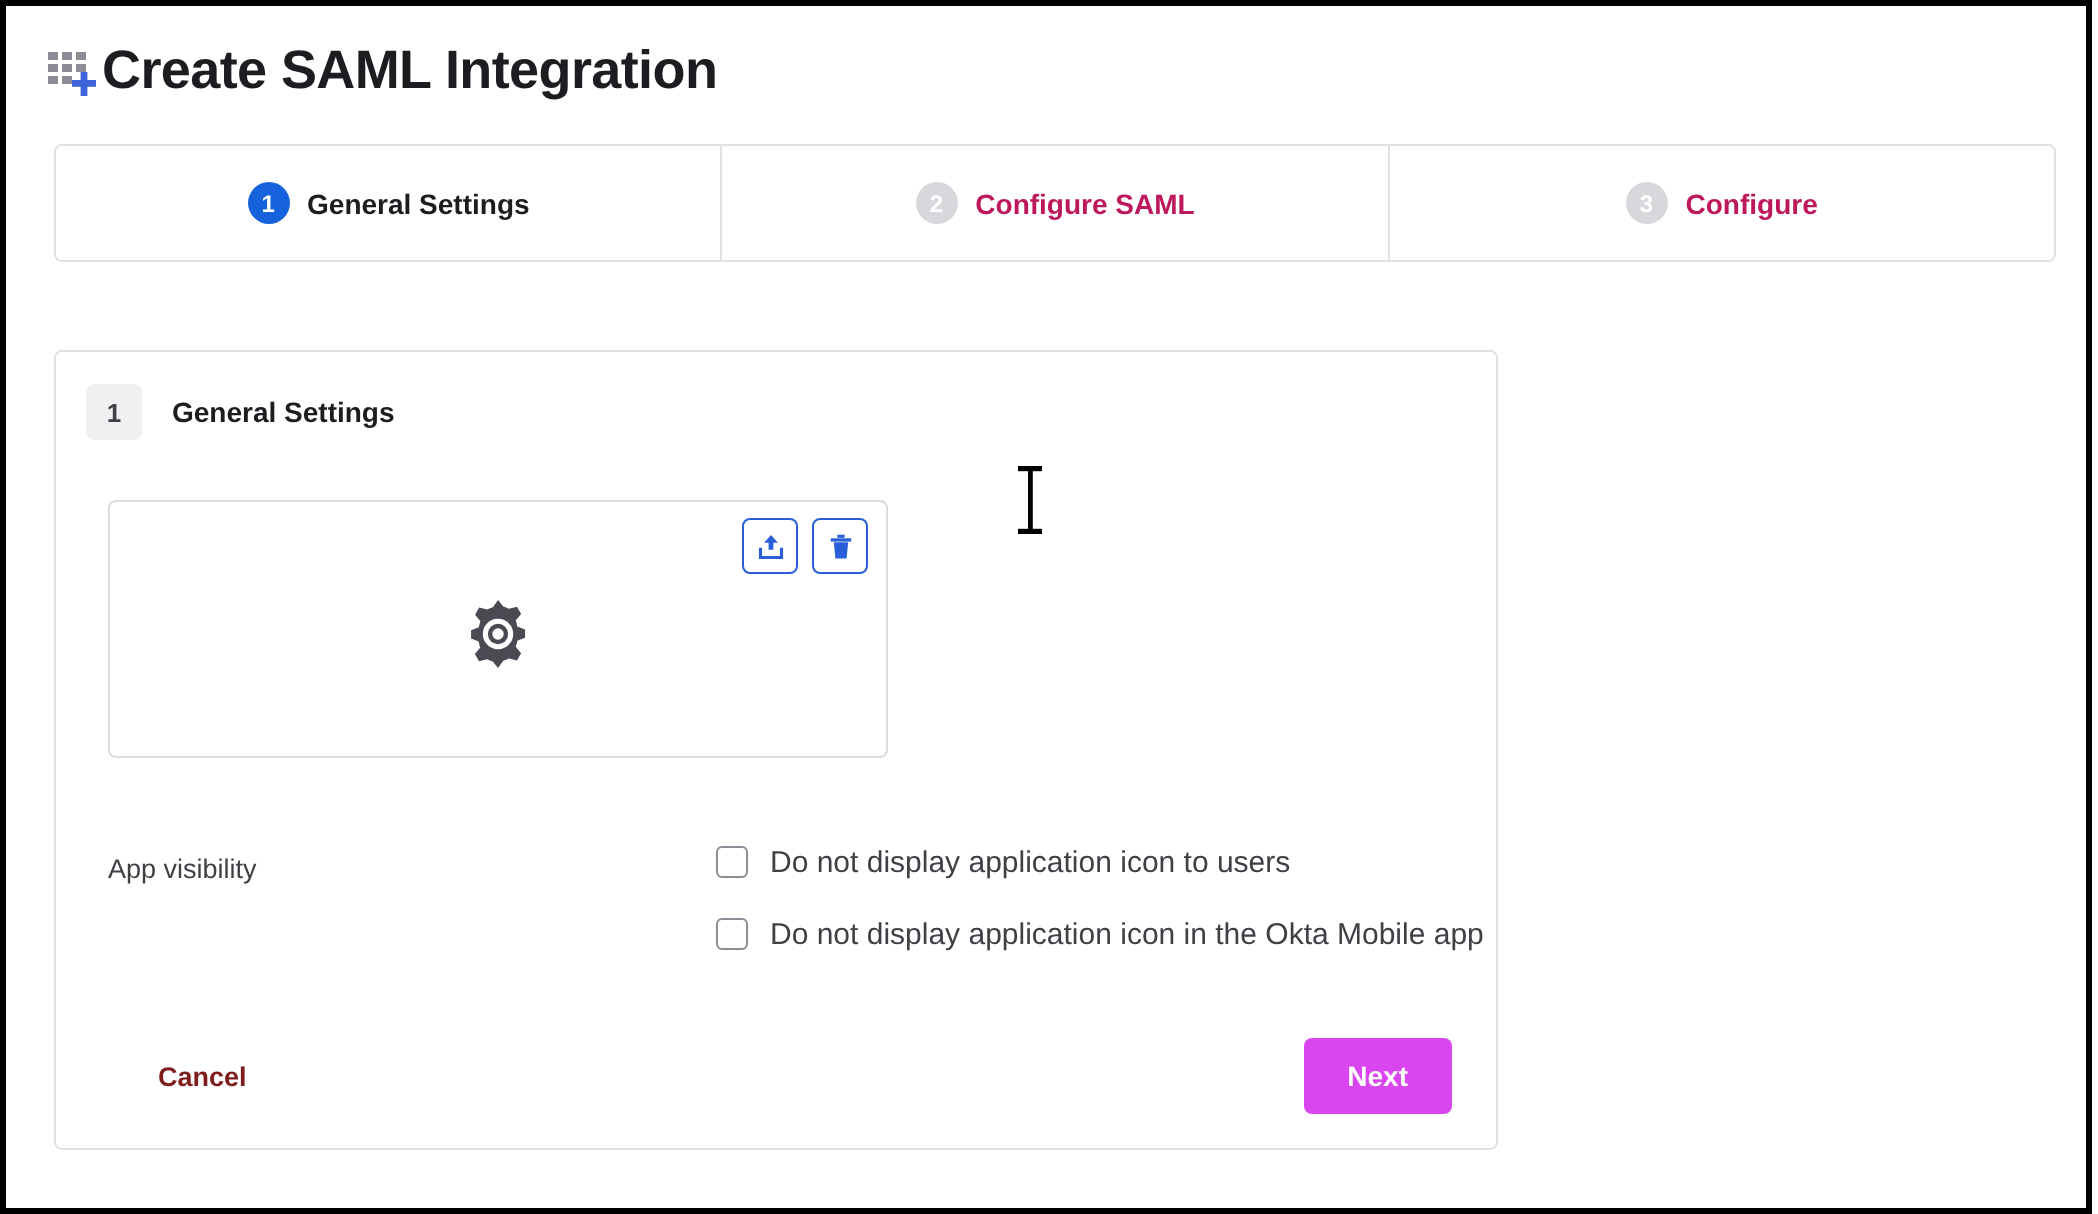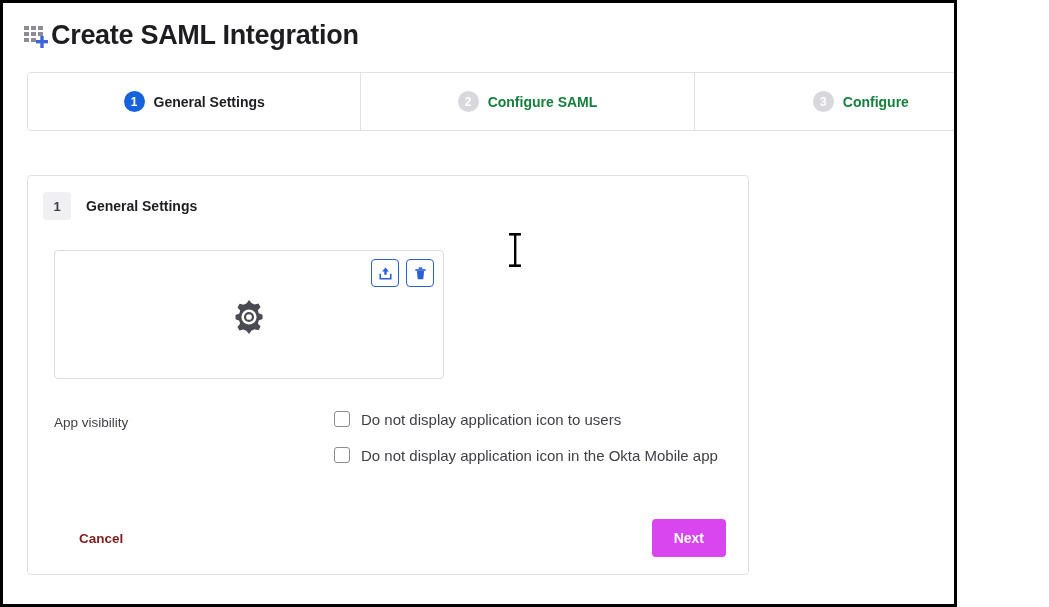--- a/index.html
+++ b/index.html
@@ -5,21 +5,21 @@
   * { box-sizing: border-box; }
   html, body {
     margin: 0; padding: 0;
     width: 1049px; height: 607px;
     background: #ffffff;
     font-family: "Liberation Sans", sans-serif;
     -webkit-font-smoothing: antialiased;
   }
   #frame {
     position: relative;
-    width: 957px; height: 607px;
+    width: 1046px; height: 607px;
     border: 3px solid #000000;
     background: #ffffff;
     overflow: hidden;
   }
   
   .page-header {
     position: absolute;
     left: 20px; top: 16px;
     display: flex; align-items: center; gap: 2px;
   }
@@ -58,21 +58,21 @@
     border-radius: 50%;
     display: flex; align-items: center; justify-content: center;
     font-size: 12px; font-weight: bold;
     color: #ffffff;
     flex: 0 0 auto;
   }
   .tab.active .tab-badge { background: #1662dc; }
   .tab.inactive .tab-badge { background: #d8d8dc; color: #ffffff; }
   .tab-label { font-size: 14px; font-weight: bold; }
   .tab.active .tab-label { color: #1d1d21; }
-  .tab.inactive .tab-label { color: #15803d; }
+  .tab.inactive .tab-label { color: #be185d; }
   
   .card {
     position: absolute;
     left: 24px; top: 172px;
     width: 722px; height: 400px;
     background: #ffffff;
     border: 1px solid #e1e1e5;
     border-radius: 4px;
   }
   .card-header {
@@ -148,21 +148,21 @@
     width: 28px; height: 28px;
     border: 1px solid #2b5fd9;
     border-radius: 4px;
     background: #ffffff;
     display: flex; align-items: center; justify-content: center;
     cursor: pointer;
     padding: 0;
   }
   .gear-placeholder { margin-top: 4px; }
   
-  .row-visibility { margin-top: 28px; }
+  .row-visibility { margin-top: 40px; gap: 24px; }
   .check-line {
     display: flex; align-items: center;
     gap: 11px;
     height: 24px;
   }
   .check-line + .check-line { margin-top: 12px; }
   .checkbox {
     width: 16px; height: 16px;
     border: 1.5px solid #8c8c96;
     border-radius: 3px;

